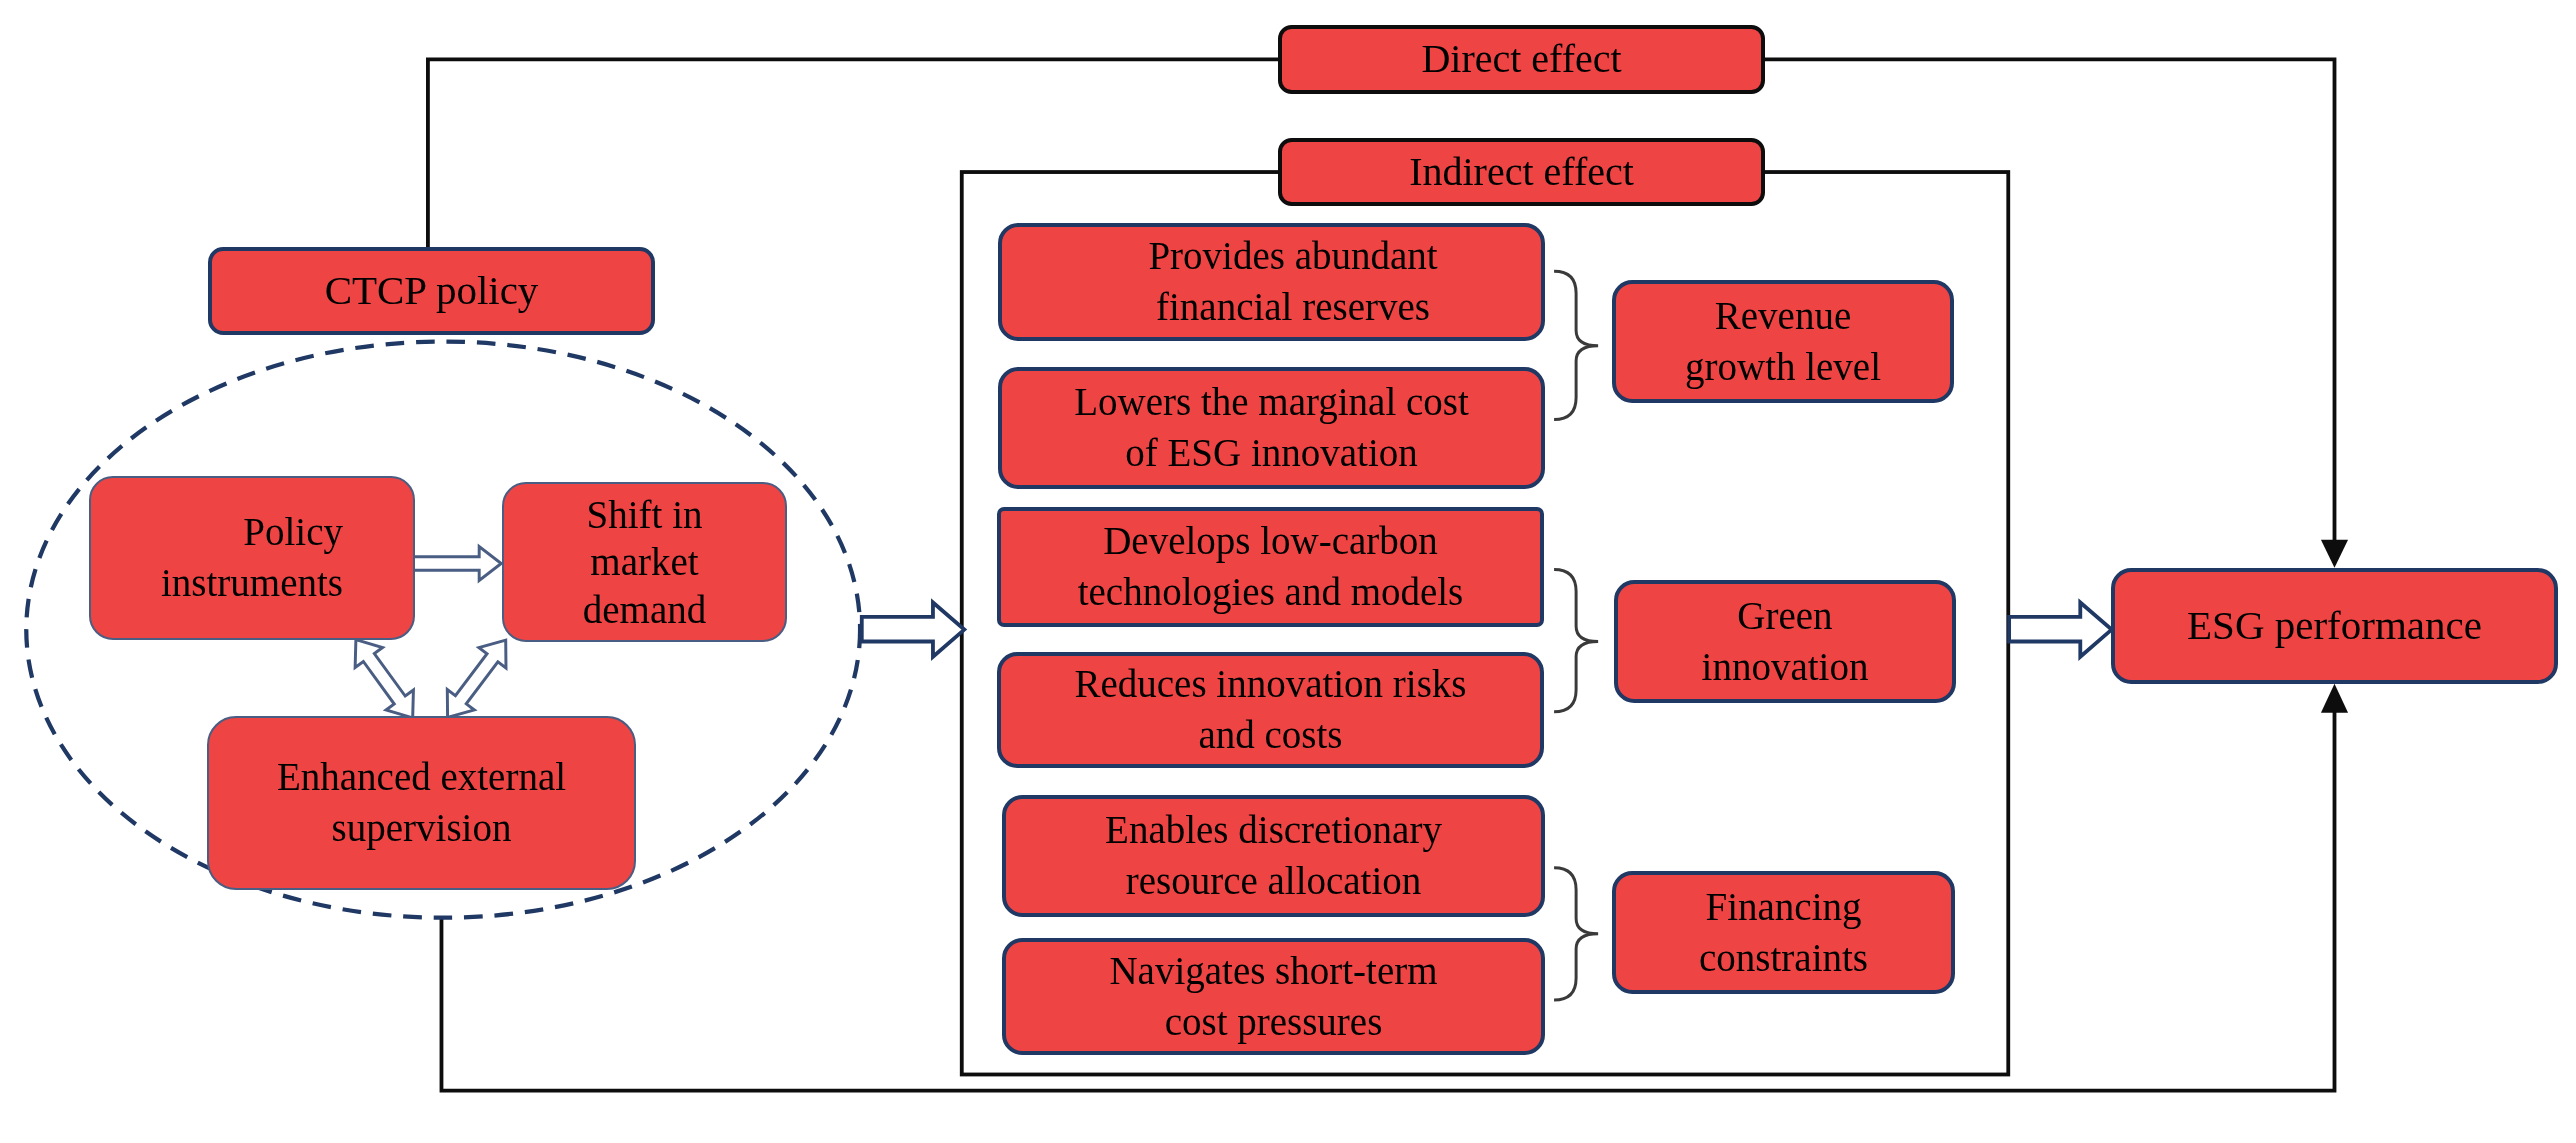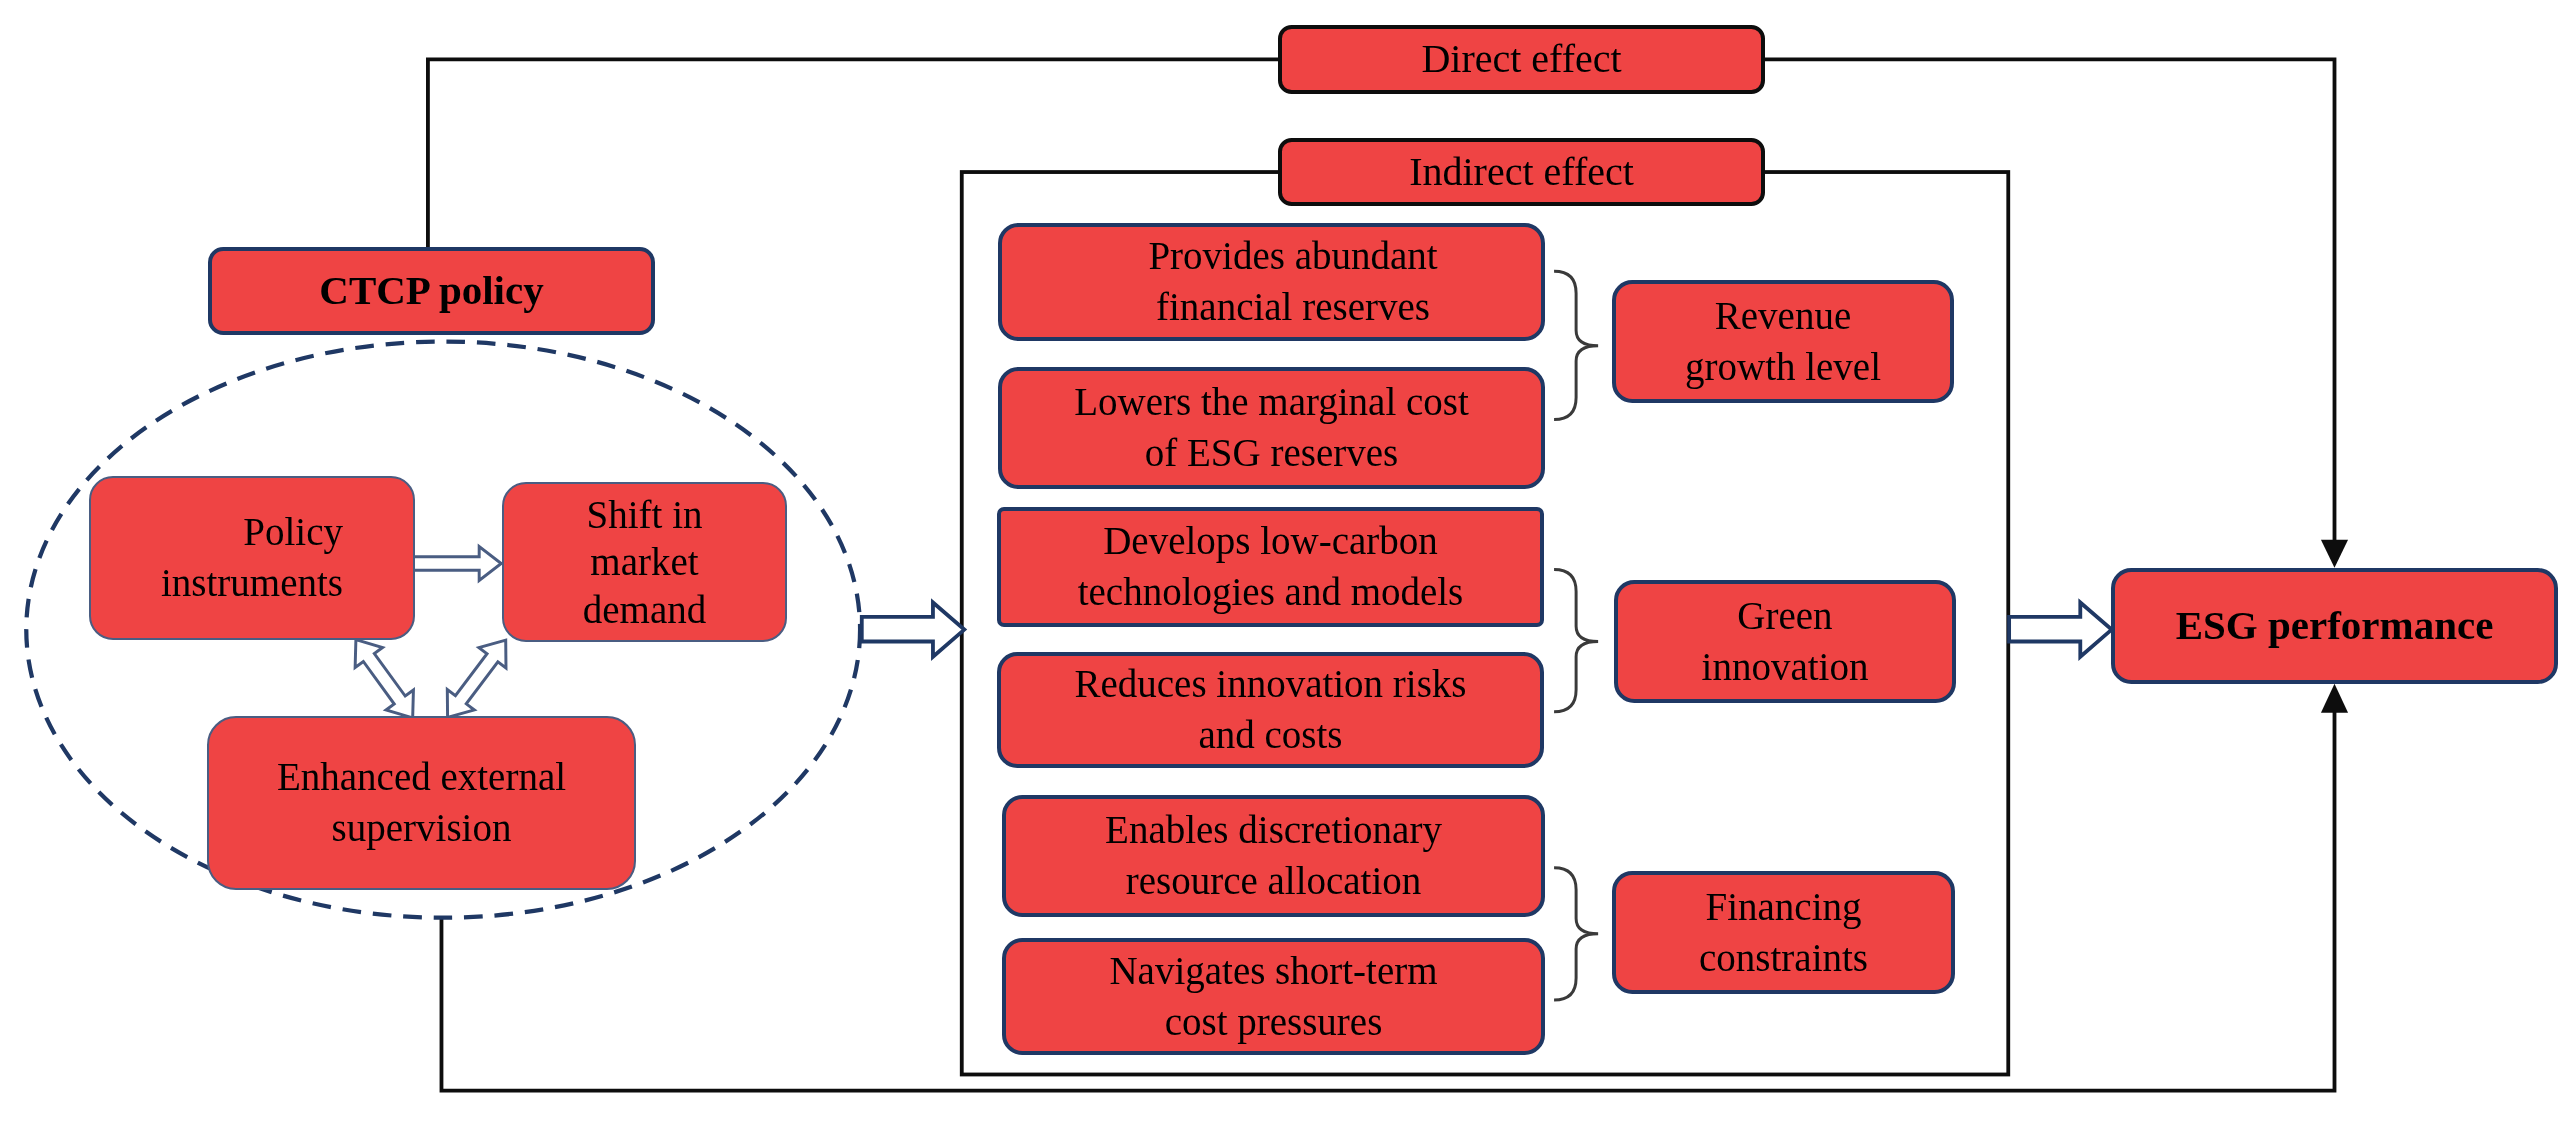--- a/index.html
+++ b/index.html
@@ -41,21 +41,21 @@
     border: 4.2px solid #1f3864;
     border-radius: 20.3px;
     font-size: 39px;
   }
   
   .soft-box {
     border: 2.5px solid #4a5d82;
     border-radius: 24px;
     font-size: 39px;
   }
-  .title-size { font-size: 41px; font-weight: bold; }
+  .title-size { font-size: 41px; }
   .tight { line-height: 1.22; }
 </style>
 </head>
 <body>
 
 <div id="stage">
 
   <svg id="wires" width="2576" height="1144" viewBox="0 0 3040 1350">
 
     <path d="M505,293 L505,70 L2755,70 L2755,640" fill="none" stroke="#0d0d0d" stroke-width="4.5"></path>
@@ -104,21 +104,21 @@
 market
 demand</div>
 
   <div class="node soft-box" style="left:207px; top:716px; width:429px; height:174px; border-radius:29px;">Enhanced external
 supervision</div>
 
   <div class="node navy-box" style="left:998px; top:223px; width:547px; height:118px;padding-left:43px;">Provides abundant
 financial reserves</div>
 
   <div class="node navy-box" style="left:998px; top:367px; width:547px; height:122px;">Lowers the marginal cost
-of ESG reserves</div>
+of ESG innovation</div>
 
   <div class="node navy-box" style="left:1612px; top:280px; width:342px; height:123px;">Revenue
 growth level</div>
 
   <div class="node navy-box" style="left:997px; top:507px; width:547px; height:120px;border-radius:7px;">Develops low-carbon
 technologies and models</div>
 
   <div class="node navy-box" style="left:997px; top:652px; width:547px; height:116px;">Reduces innovation risks
 and costs</div>
 

